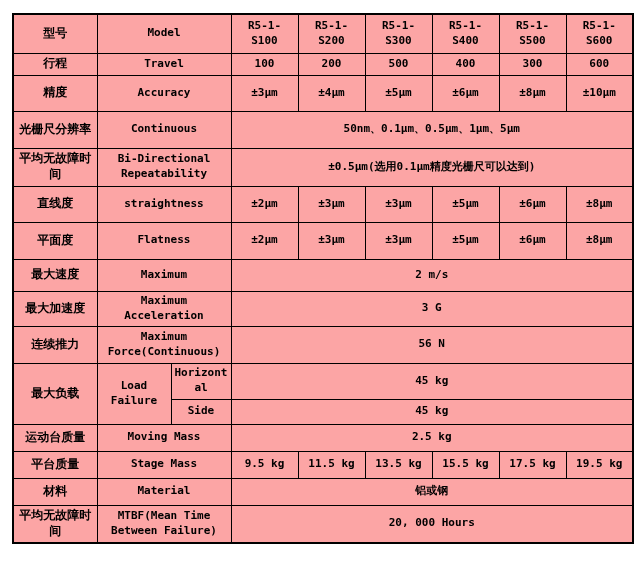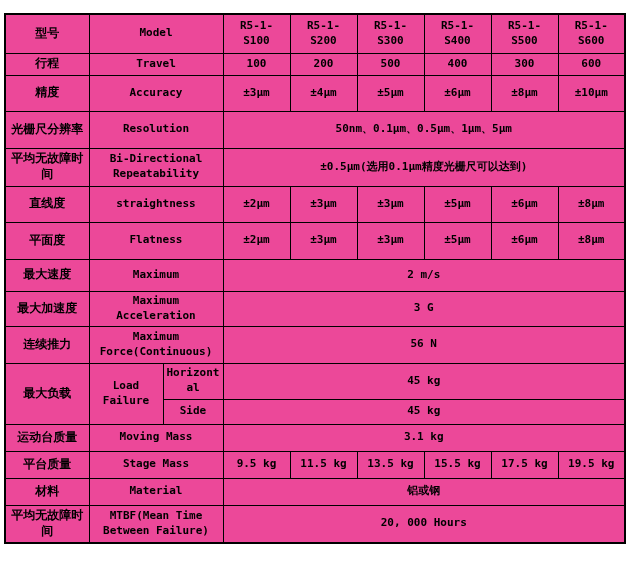--- a/index.html
+++ b/index.html
@@ -2,25 +2,25 @@
 <html><head>
 <meta charset="utf-8">
 <style>
   html,body{margin:0;padding:0;}
   body{
     width:641px;height:570px;background:#ffffff;position:relative;
     font-family:"DejaVu Sans","Liberation Sans",sans-serif;
     color:#000;
   }
   table.spec{
-    position:absolute;left:4px;top:13px;
+    position:absolute;left:12px;top:13px;
     border-collapse:collapse;table-layout:fixed;
     width:620px;
     border:2px solid #000;
-    background:#ec4899;
+    background:#fca5a5;
   }
   td{
     border:1px solid #000;
     text-align:center;vertical-align:middle;
     padding:0 2px;overflow:hidden;
   }
   td.cn{
     font-family:"DejaVu Sans","Liberation Sans",sans-serif;
     font-weight:700;font-size:12px;line-height:1.3;
   }
@@ -78,21 +78,21 @@
       <td class="en" colspan="2">Accuracy</td>
       <td class="v">±3μm</td>
       <td class="v">±4μm</td>
       <td class="v">±5μm</td>
       <td class="v">±6μm</td>
       <td class="v">±8μm</td>
       <td class="v">±10μm</td>
     </tr>
     <tr style="height:37px">
       <td class="cn">光栅尺分辨率</td>
-      <td class="en" colspan="2">Resolution</td>
+      <td class="en" colspan="2">Continuous</td>
       <td class="v" colspan="6">50nm、0.1μm、0.5μm、1μm、5μm</td>
     </tr>
     <tr style="height:38px">
       <td class="cn">平均无故障时间</td>
       <td class="en" colspan="2">Bi-Directional Repeatability</td>
       <td class="v" colspan="6">±0.5μm(选用0.1μm精度光栅尺可以达到)</td>
     </tr>
     <tr style="height:36px">
       <td class="cn">直线度</td>
       <td class="en" colspan="2">straightness</td>
@@ -134,21 +134,21 @@
       <td class="en sub">Horizontal</td>
       <td class="v" colspan="6">45 kg</td>
     </tr>
     <tr style="height:25px">
       <td class="en sub">Side</td>
       <td class="v" colspan="6">45 kg</td>
     </tr>
     <tr style="height:27px">
       <td class="cn">运动台质量</td>
       <td class="en" colspan="2">Moving Mass</td>
-      <td class="v" colspan="6">3.1 kg</td>
+      <td class="v" colspan="6">2.5 kg</td>
     </tr>
     <tr style="height:27px">
       <td class="cn">平台质量</td>
       <td class="en" colspan="2">Stage Mass</td>
       <td class="v">9.5 kg</td>
       <td class="v">11.5 kg</td>
       <td class="v">13.5 kg</td>
       <td class="v">15.5 kg</td>
       <td class="v">17.5 kg</td>
       <td class="v">19.5 kg</td>

